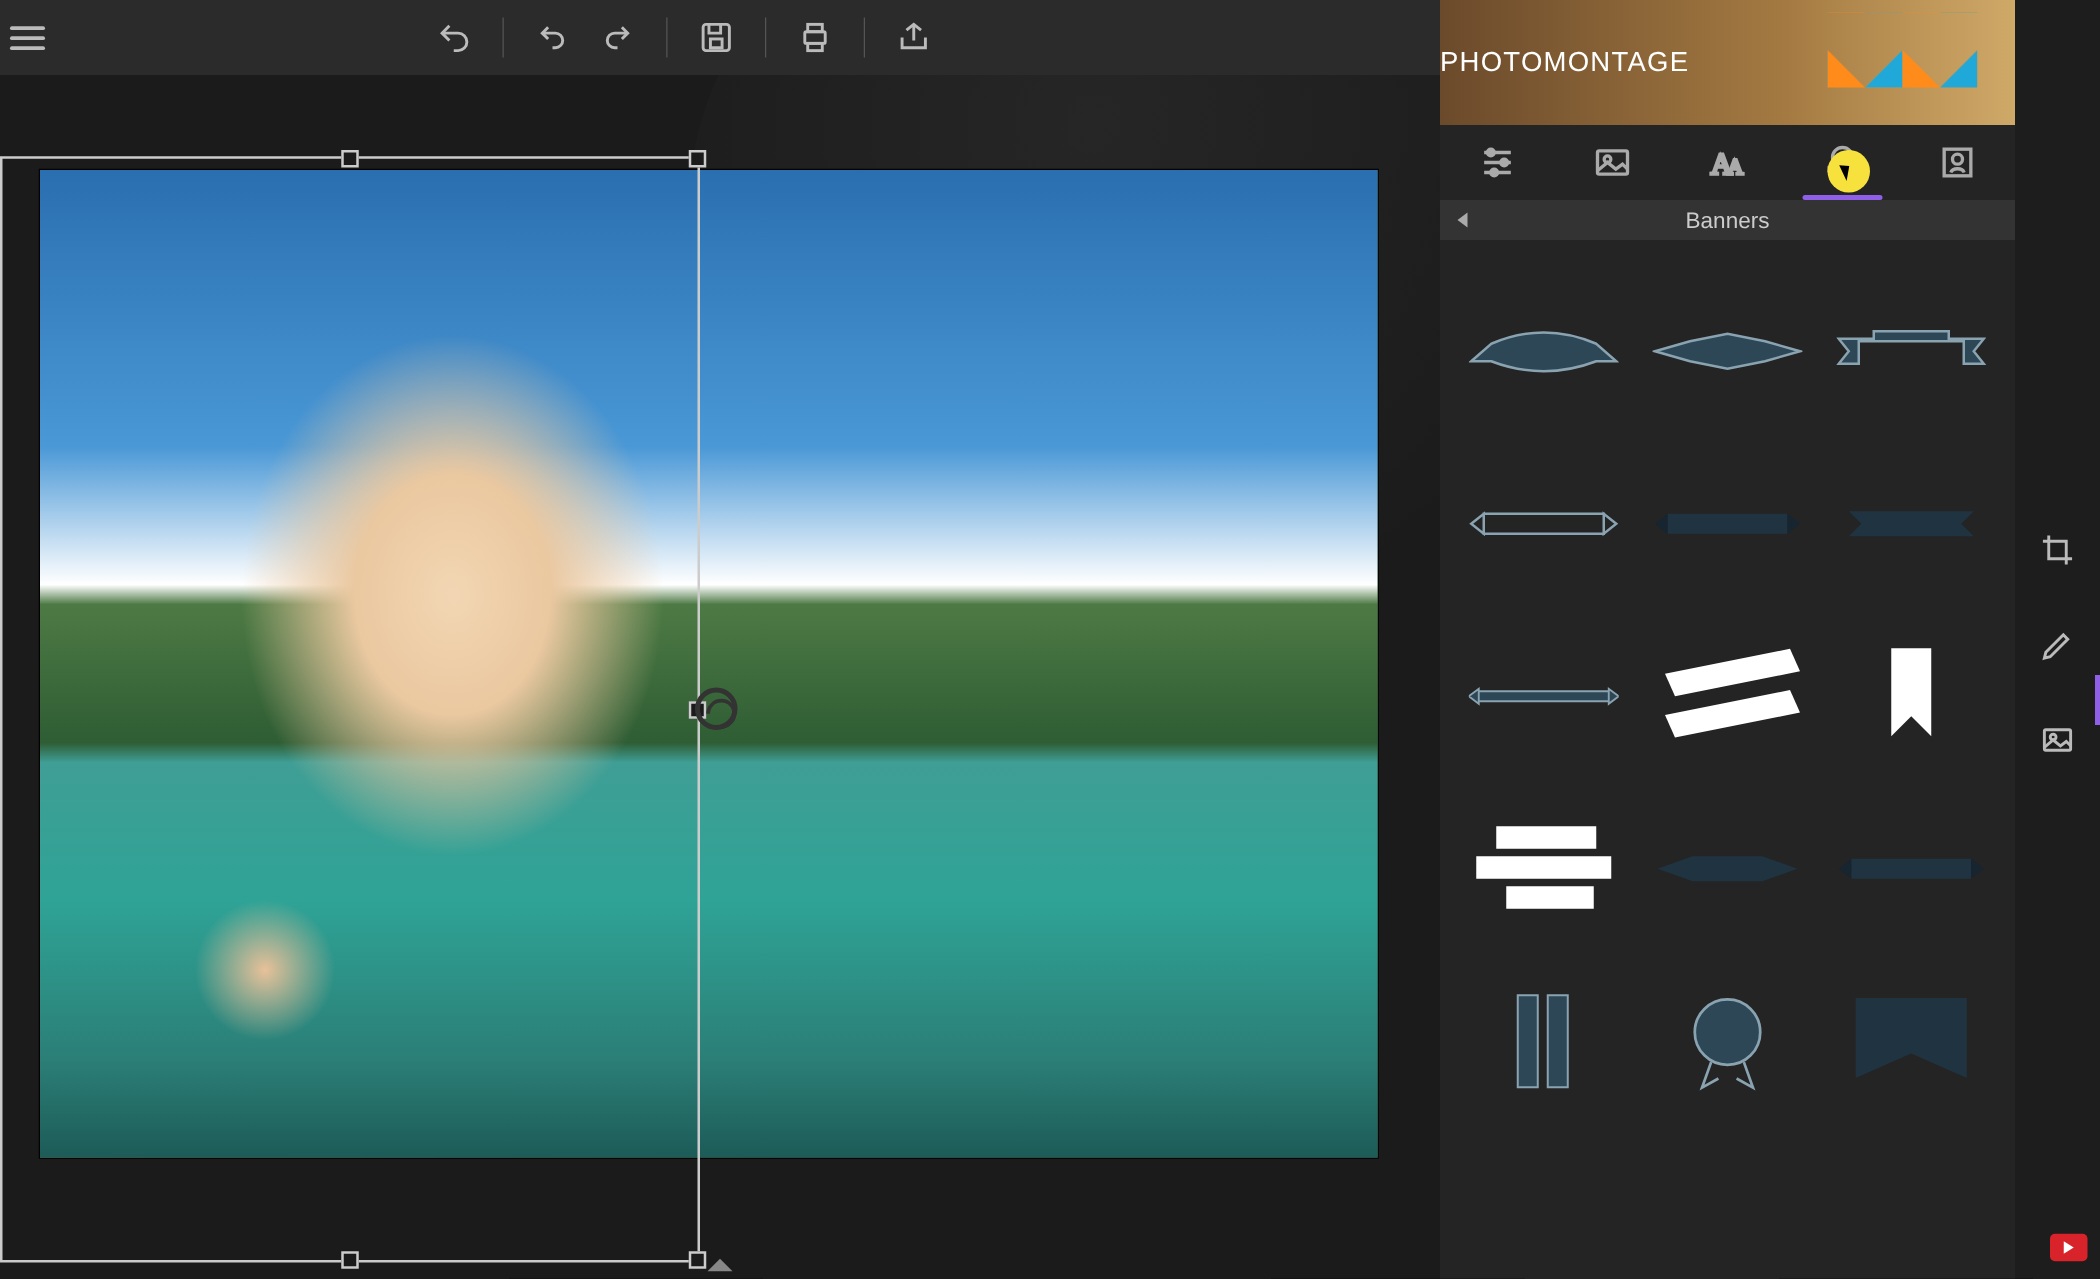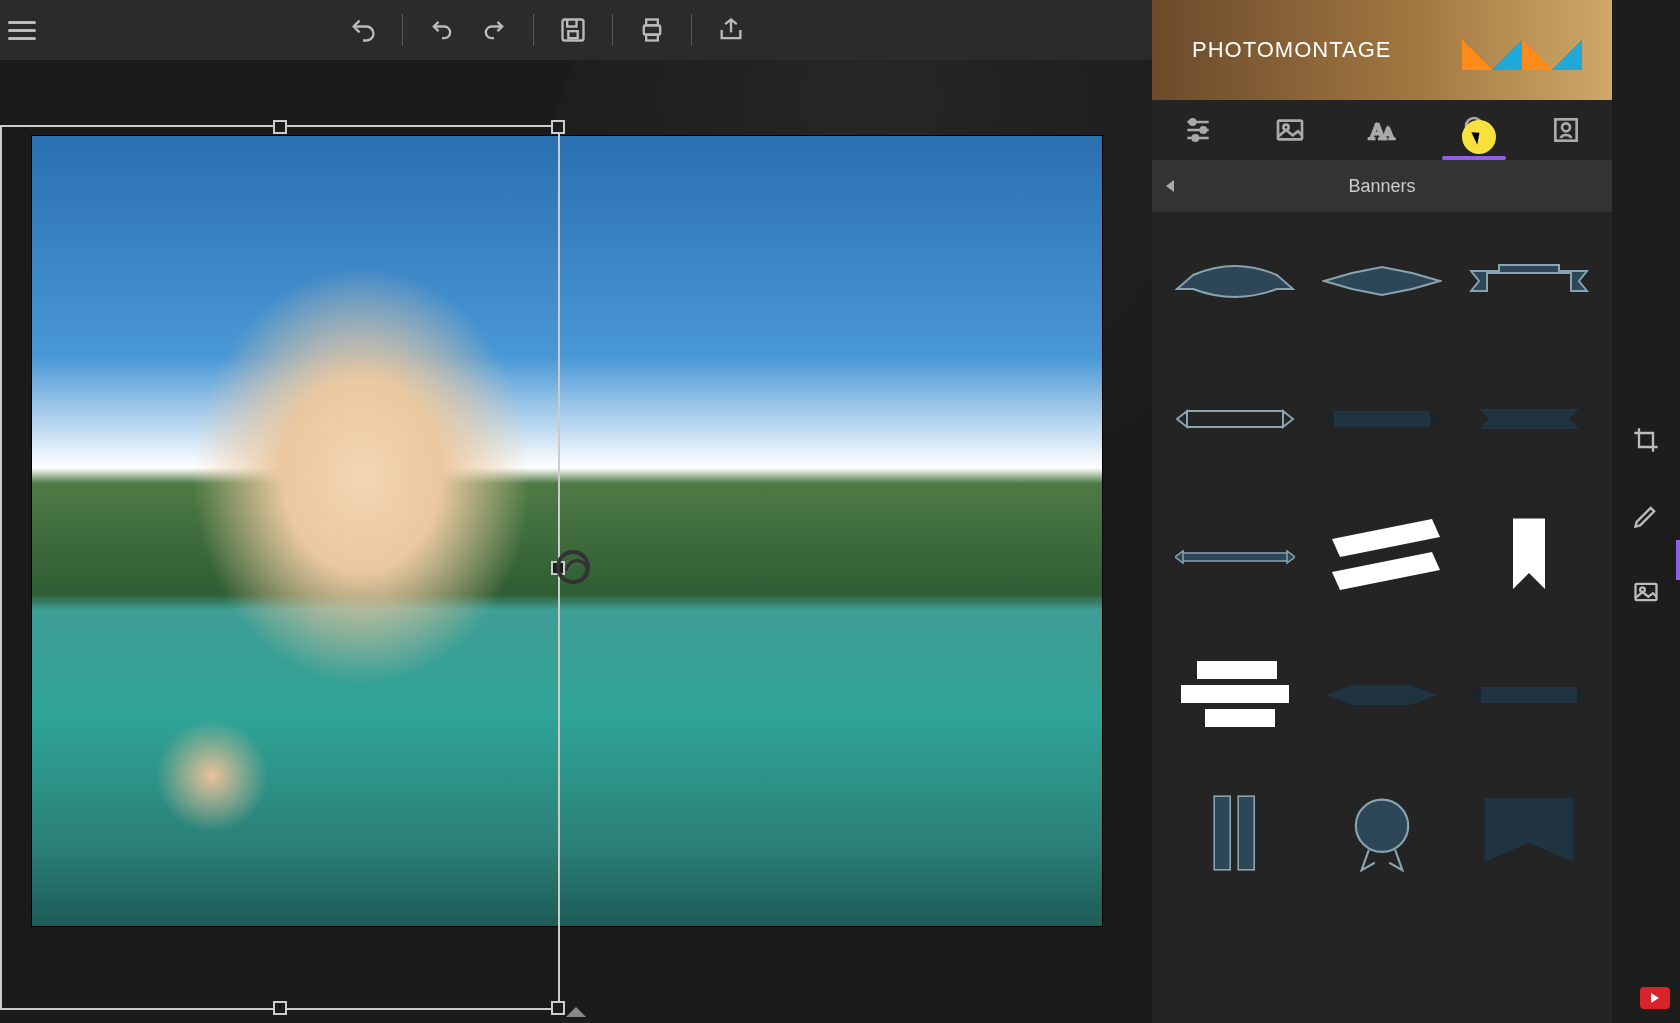--- a/index.html
+++ b/index.html
@@ -26,34 +26,34 @@
     background-blend-mode:normal;
     box-shadow:0 0 0 1px #000}
   .selection{position:absolute;left:0;top:65px;width:560px;height:885px;border:2px solid #ccc;pointer-events:none}
   .handle{position:absolute;width:14px;height:14px;border:2px solid #ccc;background:#1b1b1b;transform:translate(-50%,-50%)}
   .rot-handle{position:absolute;left:556px;top:490px;width:34px;height:34px;border:4px solid #333;border-radius:50%}
   .rot-handle::after{content:"";position:absolute;left:5px;top:5px;width:18px;height:18px;border:3px solid #333;border-radius:50%;border-left-color:transparent;transform:rotate(-45deg)}
   .caret-up{position:absolute;left:50%;bottom:6px;width:0;height:0;border-left:10px solid transparent;border-right:10px solid transparent;border-bottom:10px solid #888;transform:translateX(-50%)}
 
   
   .right-panel{position:absolute;left:1152px;top:0;width:460px;height:1023px;background:#242424}
-  .promo{height:100px;background:linear-gradient(90deg,#6b4a2b 0%,#a47a42 60%,#cfa968 100%);display:flex;align-items:center;padding-left:40px;position:relative;overflow:hidden}
+  .promo{height:100px;background:linear-gradient(90deg,#6b4a2b 0%,#a47a42 60%,#cfa968 100%);display:flex;align-items:center;position:relative;overflow:hidden}
   .promo-title{color:#fff;font-size:22px;letter-spacing:1px;font-weight:500}
   .promo::after{content:"";position:absolute;right:30px;top:10px;width:120px;height:80px;background:
     linear-gradient(45deg,#ff8c1a 25%,transparent 25%),
     linear-gradient(-45deg,#1fa8d8 25%,transparent 25%),
     linear-gradient(135deg,transparent 75%,#ff8c1a 75%);
     background-size:60px 60px}
   .tab-row{height:60px;display:flex}
   .tab{flex:1;display:flex;align-items:center;justify-content:center;cursor:pointer;position:relative}
   .tab svg{width:32px;height:32px;stroke:#aaa;fill:none;stroke-width:2}
   .tab.active::after{content:"";position:absolute;left:15%;right:15%;bottom:0;height:4px;background:#8f5fe8;border-radius:2px}
   .cursor-highlight{position:absolute;left:310px;top:20px;width:34px;height:34px;background:#f7e23d;border-radius:50%}
   .cursor-highlight::after{content:"";position:absolute;left:12px;top:10px;width:0;height:0;border-left:7px solid #000;border-top:4px solid transparent;border-bottom:10px solid transparent;transform:rotate(-25deg)}
-  .section-header{height:52px;background:#333;display:flex;align-items:center;position:relative;font-size:18px}
+  .section-header{height:32px;background:#333;display:flex;align-items:center;position:relative;font-size:18px}
   .section-header .tri{position:absolute;left:14px;top:50%;width:0;height:0;border-top:6px solid transparent;border-bottom:6px solid transparent;border-right:8px solid #aaa;transform:translateY(-50%) rotate(0deg)}
   .section-title{position:absolute;left:50%;transform:translateX(-50%)}
 
   .assets{position:absolute;top:202px;bottom:0;left:0;right:0;overflow:auto;padding:24px 18px;display:grid;grid-template-columns:repeat(3,1fr);gap:28px 18px;align-content:start}
   .asset{height:110px;display:flex;align-items:center;justify-content:center;cursor:pointer}
   .asset svg{width:120px;height:80px}
 
   
   .tool-strip{position:absolute;right:0;top:0;width:68px;height:1023px;background:#1d1d1d;display:flex;flex-direction:column;align-items:center;padding-top:420px;gap:36px}
   .tool-strip .tool-icon{width:40px;height:40px}

